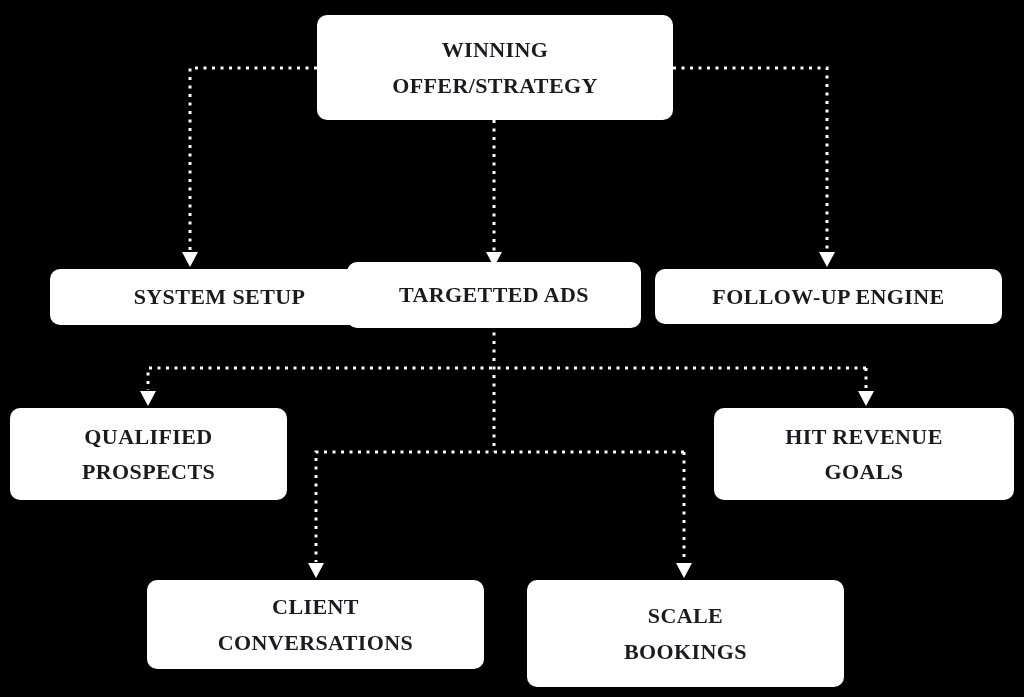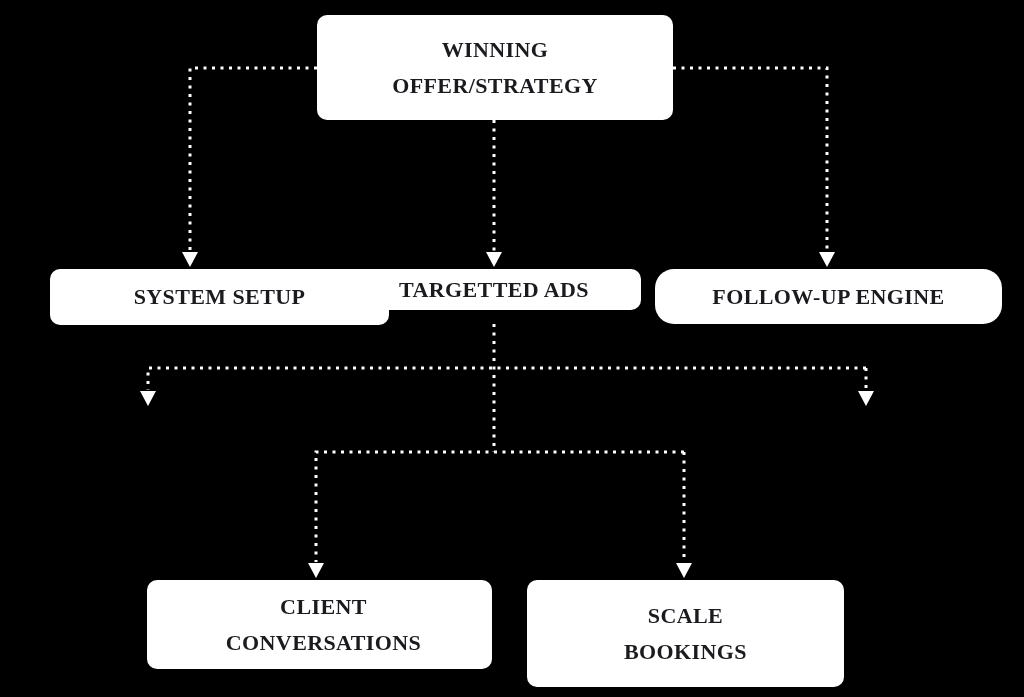--- a/index.html
+++ b/index.html
@@ -87,25 +87,29 @@
       <path class="edge-line" d="M 684 452 V 562"></path>
       <polygon class="edge-arrow" points="676,563 692,563 684,578"></polygon>
     </g>
   </svg>
 
   <div class="node" style="left:317px; top:15px; width:356px; height:105px;">WINNING
 OFFER/STRATEGY</div>
 
   <div class="node" style="left:50px; top:269px; width:339px; height:56px;">SYSTEM SETUP</div>
 
-  <div class="node" style="left:347px; top:269px; width:294px; height:41px;">TARGETTED ADS</div>
+  <div class="node" style="left:347px; top:262px; width:294px; height:66px;">TARGETTED ADS</div>
 
-  <div class="node" style="left:655px; top:269px; width:347px; height:55px;border-radius:19px;">FOLLOW-UP ENGINE</div>
+  <div class="node" style="left:655px; top:269px; width:347px; height:55px;">FOLLOW-UP ENGINE</div>
 
+  <div class="node" style="left:10px; top:408px; width:277px; height:92px;">QUALIFIED
+PROSPECTS</div>
 
+  <div class="node" style="left:714px; top:408px; width:300px; height:92px;">HIT REVENUE
+GOALS</div>
 
-  <div class="node" style="left:147px; top:580px; width:337px; height:89px;padding-left:8px;">CLIENT
+  <div class="node" style="left:147px; top:580px; width:337px; height:89px;">CLIENT
 CONVERSATIONS</div>
 
   <div class="node" style="left:527px; top:580px; width:317px; height:107px;">SCALE
 BOOKINGS</div>
 
 </div>
 
 </body></html>

